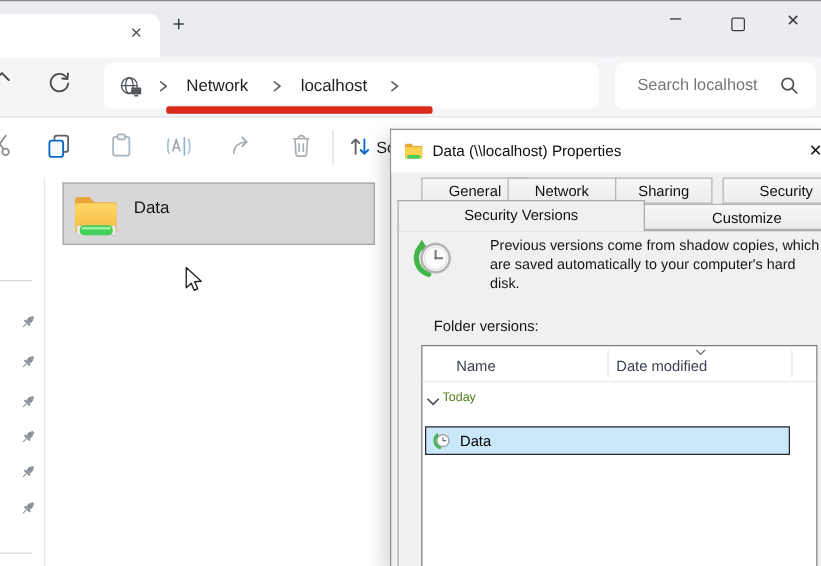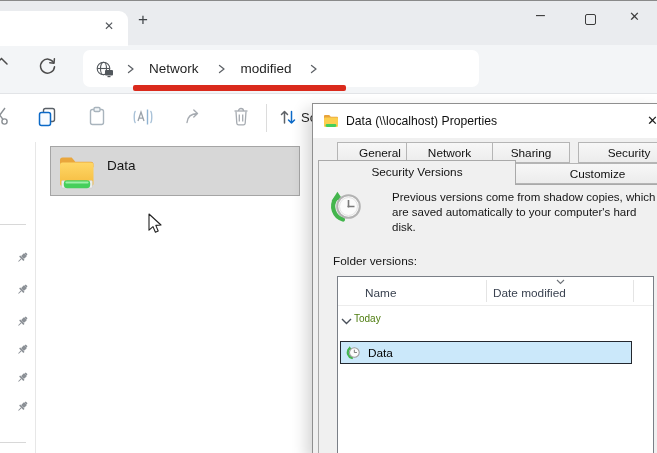--- a/index.html
+++ b/index.html
@@ -33,21 +33,21 @@
   
   .dialog{left:312px;top:103px;width:352px;height:352px;background:#f0f0f0;border-left:1px solid #8f8f8f;border-top:1px solid #8f8f8f;box-shadow:-6px 6px 14px rgba(0,0,0,.16);box-sizing:border-box;z-index:5;}
   .dlg-title{position:absolute;left:0;top:0;width:100%;height:34px;background:#fff;}
   .dlg-title-text{position:absolute;left:33px;top:10px;font-size:12.2px;color:#111;}
   .dlg-close{position:absolute;left:334px;top:9px;font-size:13px;color:#1a1a1a;}
   .dtab{position:absolute;height:21px;line-height:21px;text-align:center;font-size:11.8px;color:#111;
         background:linear-gradient(#f7f7f7,#ececec);border:1px solid #b5b5b5;box-sizing:border-box;}
   .dtab.active{background:#f0f0f0;border:1px solid #a9a9a9;border-bottom:none;z-index:6;}
   .dlg-page{position:absolute;left:5px;top:80px;width:350px;height:275px;background:#f0f0f0;border:1px solid #a9a9a9;box-sizing:border-box;z-index:1;}
   .dlg-desc{position:absolute;left:79px;top:86px;width:268px;font-size:11.5px;line-height:15px;color:#161616;white-space:pre-line;z-index:2;}
-  .dlg-fv{position:absolute;left:20px;top:150px;font-size:11.8px;color:#161616;z-index:2;}
+  .dlg-fv{position:absolute;left:34px;top:150px;font-size:11.8px;color:#161616;z-index:2;}
   .listbox{position:absolute;left:24px;top:172px;width:317px;height:185px;background:#fff;border:1px solid #7a7f87;box-sizing:border-box;z-index:2;}
   .lv-colsep{position:absolute;top:3px;width:1px;height:22px;background:#e4e4e4;}
   .lv-headtxt{position:absolute;top:9px;font-size:11.8px;color:#3a4250;}
   .lv-headline{position:absolute;left:0;top:28px;width:100%;height:1px;background:#ececec;}
   .lv-group{position:absolute;left:16px;top:36px;font-size:10px;color:#4d7c0f;}
   .lv-row{position:absolute;left:2px;top:64px;width:292px;height:23px;background:#cbe8fa;border:1px solid #23272e;box-sizing:border-box;}
   .lv-cell{position:absolute;top:4px;font-size:11.8px;color:#000;}
   .ico{display:block;}
   .txt{cursor:default;}
 </style>
@@ -84,27 +84,34 @@
       <rect x="10" y="10" width="8" height="5.6" rx="1" fill="#52575c"></rect>
         <path d="M12.5 16.6 h3" stroke="#52575c" stroke-width="1.2"></path>
     </svg>
     <svg class="ico" style="margin-right:14px" width="8" height="10">
         <path d="M1.5 1.5 L6 5 L1.5 8.5" fill="none" stroke="#5f6368" stroke-width="1.3" stroke-linecap="round" stroke-linejoin="round"></path>
       </svg>
     <span class="crumb-txt txt" style="margin-right:19px">Network</span>
     <svg class="ico" style="margin-right:15px" width="8" height="10">
         <path d="M1.5 1.5 L6 5 L1.5 8.5" fill="none" stroke="#5f6368" stroke-width="1.3" stroke-linecap="round" stroke-linejoin="round"></path>
       </svg>
-    <span class="crumb-txt txt" style="margin-right:18px">modified</span>
+    <span class="crumb-txt txt" style="margin-right:18px">localhost</span>
     <svg class="ico" width="8" height="10">
         <path d="M1.5 1.5 L6 5 L1.5 8.5" fill="none" stroke="#5f6368" stroke-width="1.3" stroke-linecap="round" stroke-linejoin="round"></path>
       </svg>
   </div>
   <div class="abs red-line"></div>
 
+  <div class="abs pill searchbar">
+    <input type="text" readonly="" placeholder="Search localhost" style="">
+    <svg class="ico" style="position:absolute;left:132px;top:11px" width="15" height="15">
+        <circle cx="6.2" cy="6.2" r="4.6" fill="none" stroke="#4c5156" stroke-width="1.4"></circle>
+        <path d="M9.6 9.6 L13.4 13.4" stroke="#4c5156" stroke-width="1.4" stroke-linecap="round"></path>
+      </svg>
+  </div>
 
   <svg class="abs ico" style="left:-11px;top:105px" width="22" height="22">
     <g fill="none" stroke="#8a8f94" stroke-width="1.4">
         <circle cx="6" cy="16.5" r="2.6"></circle>
         <circle cx="15.5" cy="16.5" r="2.6"></circle>
         <path d="M7.5 14.5 L16 3 M14 14.5 L5.5 3"></path>
       </g>
   </svg>
   <svg class="abs ico" style="left:36px;top:106px" width="22" height="22">
     <rect x="7.5" y="2.5" width="11" height="13" rx="2" fill="none" stroke="#5a6067" stroke-width="1.4"></rect>

